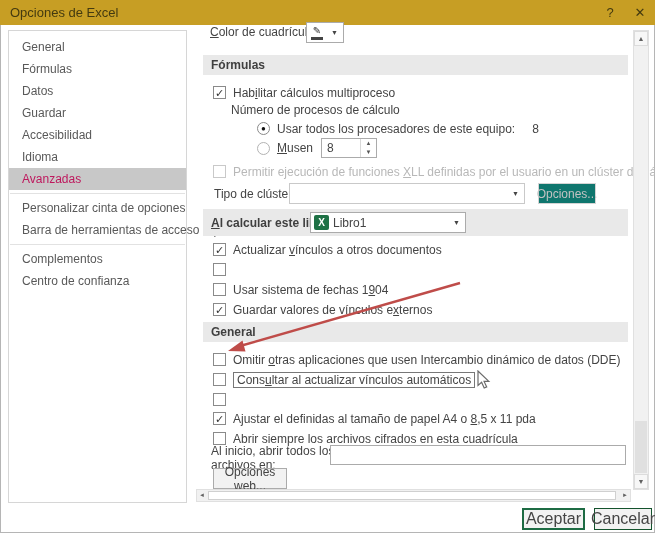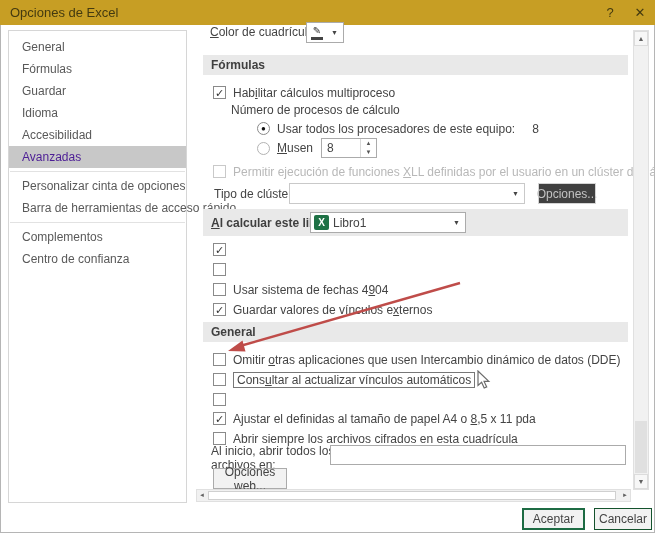--- a/index.html
+++ b/index.html
@@ -8,70 +8,71 @@
     font-family:"Liberation Sans",sans-serif;font-size:12px;color:#444;
     box-shadow:inset 0 0 0 1px #b5b5b5;
   }
   
   .titlebar{position:absolute;left:0;top:0;width:655px;height:25px;background:#c79e24;color:#443a10}
   .title{position:absolute;left:10px;top:0;line-height:25px;font-size:13px}
   .tbtn{position:absolute;top:0;width:30px;height:25px;line-height:25px;text-align:center;font-size:13px;cursor:default}
   
   .sidebar{position:absolute;left:8px;top:30px;width:179px;height:473px;border:1px solid #d6d6d6;background:#fff;padding-top:5px;box-sizing:border-box}
   .side-item{height:22px;line-height:22px;padding-left:13px;color:#595959;white-space:nowrap}
-  .side-item.sel{background:#c8c8c8;color:#4c1d95}
+  .side-item.sel{background:#c8c8c8;color:#be185d}
   .side-div{height:1px;background:#e2e2e2;margin:3px 1px}
   
   .bar{position:absolute;left:203px;width:425px;background:#e9e9e9;display:flex;align-items:center;padding-left:8px;box-sizing:border-box;font-weight:bold;color:#3f3f3f}
   .row{position:absolute;display:flex;align-items:center;white-space:nowrap}
   .row>*{flex:none}
   .cb{width:13px;height:13px;border:1px solid #8a8a8a;background:#fff;text-align:center;font-size:11px;line-height:12px;color:#333;margin-right:7px;box-sizing:border-box}
   .cb.dis{border-color:#c9c9c9}
   .radio{width:13px;height:13px;border:1px solid #8a8a8a;border-radius:50%;background:#fff;margin-right:7px;box-sizing:border-box}
   .radio span{display:block;font-size:8px;line-height:11px;text-align:center;color:#111}
   .accel{text-decoration:underline}
   .dim{color:#b8b8b8}
   .combo{background:#fff;border:1px solid #ababab;display:flex;align-items:center;box-sizing:border-box}
   .combo .arrow{margin-left:auto;padding:0 5px;font-size:7px;color:#444}
   .btn{background:#f2f2f2;border:1px solid #ababab;text-align:center;color:#444;box-sizing:border-box;display:flex;align-items:center;justify-content:center}
-  .btn.dis{background:#404040;border-color:#d4d4d4;color:#c2c2c2}
+  .btn.dis{background:#0f766e;border-color:#d4d4d4;color:#c2c2c2}
   .spin{width:56px;height:20px;border:1px solid #ababab;background:#fff;display:flex;box-sizing:border-box;margin-left:8px}
   .spin .val{flex:1;padding-left:5px;line-height:18px}
   .spin .btns{width:15px;border-left:1px solid #d9d9d9;display:flex;flex-direction:column}
   .spin .btns span{flex:1;font-size:6px;line-height:8px;text-align:center;color:#555}
   .xlicon{width:15px;height:15px;background:#1e7145;color:#fff;font-weight:bold;font-size:10px;line-height:15px;text-align:center;border-radius:2px;margin:0 4px 0 3px}
   .focusbox{border:1px solid #777;padding:0 3px}
   .penstack{display:flex;flex-direction:column;align-items:center;margin:0 2px 0 4px}
   .penstack .pen{font-size:10px;line-height:11px;color:#333}
   .penstack .swatch{width:12px;height:3px;background:#444;margin-top:1px}
   
   .vsb{position:absolute;left:633px;top:30px;width:16px;height:460px;background:#f1f1f1;border:1px solid #e0e0e0;box-sizing:border-box}
   .hsb{position:absolute;left:196px;top:489px;width:435px;height:13px;background:#f1f1f1;border:1px solid #e0e0e0;box-sizing:border-box}
   .sbtn{position:absolute;background:#f7f7f7;border:1px solid #dcdcdc;color:#606060;text-align:center;box-sizing:border-box}
   .vthumb{position:absolute;left:1px;top:390px;width:12px;height:52px;background:#e0e0e0}
   .hthumb{position:absolute;left:11px;top:1px;width:408px;height:9px;background:#fff;border:1px solid #d0d0d0;box-sizing:border-box}
-  .fbtn{position:absolute;height:22px;font-size:12px}
+  .fbtn{position:absolute;height:22px;font-size:16px}
   input.txt{position:absolute;border:1px solid #ababab;box-sizing:border-box;font-family:"Liberation Sans",sans-serif;font-size:12px;padding:0 4px;color:#444}
   svg{display:block}
 </style>
 </head>
 <body>
 
 <div class="titlebar">
   <span class="title">Opciones de Excel</span>
   <span class="tbtn" style="right:30px">?</span>
   <span class="tbtn" style="right:0">✕</span>
 </div>
 
 <div class="sidebar">
   <div class="side-item">General</div>
   <div class="side-item">Fórmulas</div>
+  <div class="side-item">Datos</div>
   <div class="side-item">Guardar</div>
+  <div class="side-item">Accesibilidad</div>
   <div class="side-item">Idioma</div>
-  <div class="side-item">Accesibilidad</div>
   <div class="side-item sel">Avanzadas</div>
   <div class="side-div"></div>
   <div class="side-item">Personalizar cinta de opciones</div>
   <div class="side-item">Barra de herramientas de acceso rápido</div>
   <div class="side-div"></div>
   <div class="side-item">Complementos</div>
   <div class="side-item">Centro de confianza</div>
 </div>
 
 <div class="row" style="left:210px;top:23px;height:18px">
@@ -141,27 +142,28 @@
   <span><span></span><span class="accel">A</span><span>l calcular este libro:</span></span>
 </div>
 <div class="combo" style="position:absolute;left:310px;top:212px;width:156px;height:21px">
   <span class="xlicon">X</span>
   <span>Libro1</span>
   <span class="arrow">▼</span>
 </div>
 
 <div class="row" style="left:213px;top:241px;height:17px">
   <span class="cb"><span>✓</span></span>
+  <span><span>Actualizar </span><span class="accel">v</span><span>ínculos a otros documentos</span></span>
 </div>
 <div class="row" style="left:213px;top:261px;height:17px">
   <span class="cb"><span></span></span>
 </div>
 <div class="row" style="left:213px;top:281px;height:17px">
   <span class="cb"><span></span></span>
-  <span><span>Usar sistema de fechas 4</span><span class="accel">9</span><span>04</span></span>
+  <span><span>Usar sistema de fechas 1</span><span class="accel">9</span><span>04</span></span>
 </div>
 <div class="row" style="left:213px;top:301px;height:17px">
   <span class="cb"><span>✓</span></span>
   <span><span>Guardar valores de vínculos e</span><span class="accel">x</span><span>ternos</span></span>
 </div>
 
 <div class="bar" style="top:322px;height:20px">
   <span>General</span>
 </div>
 

